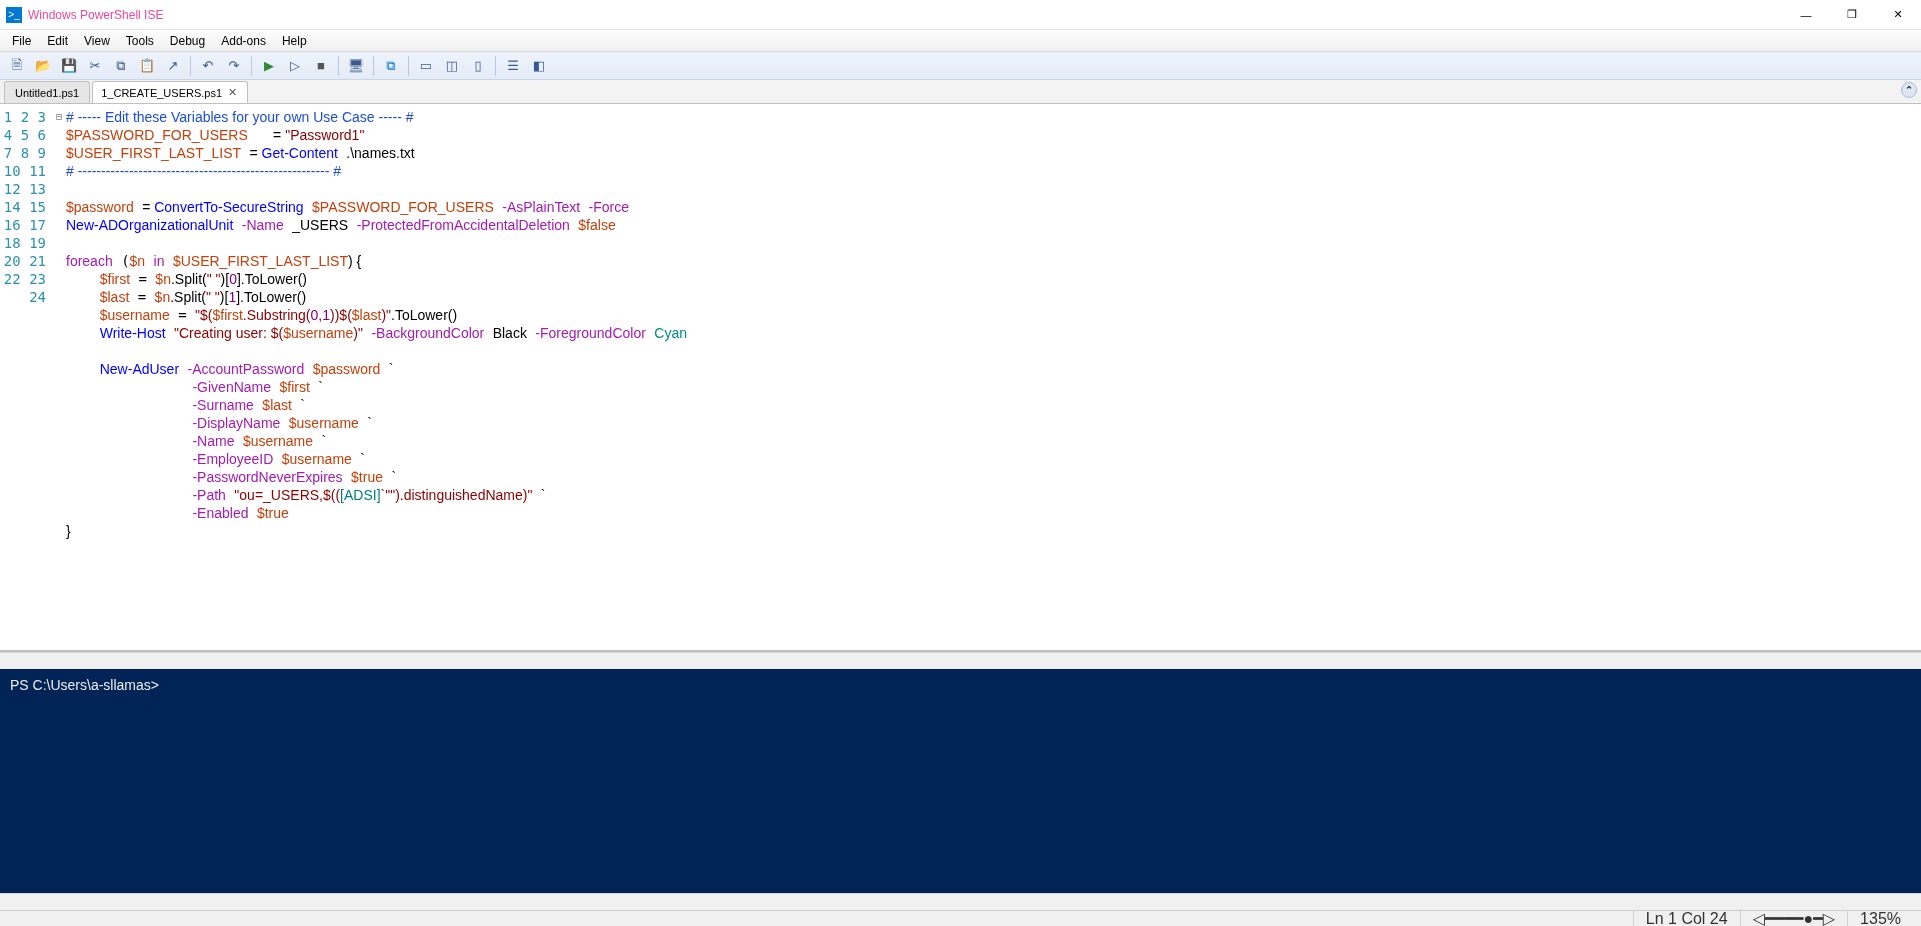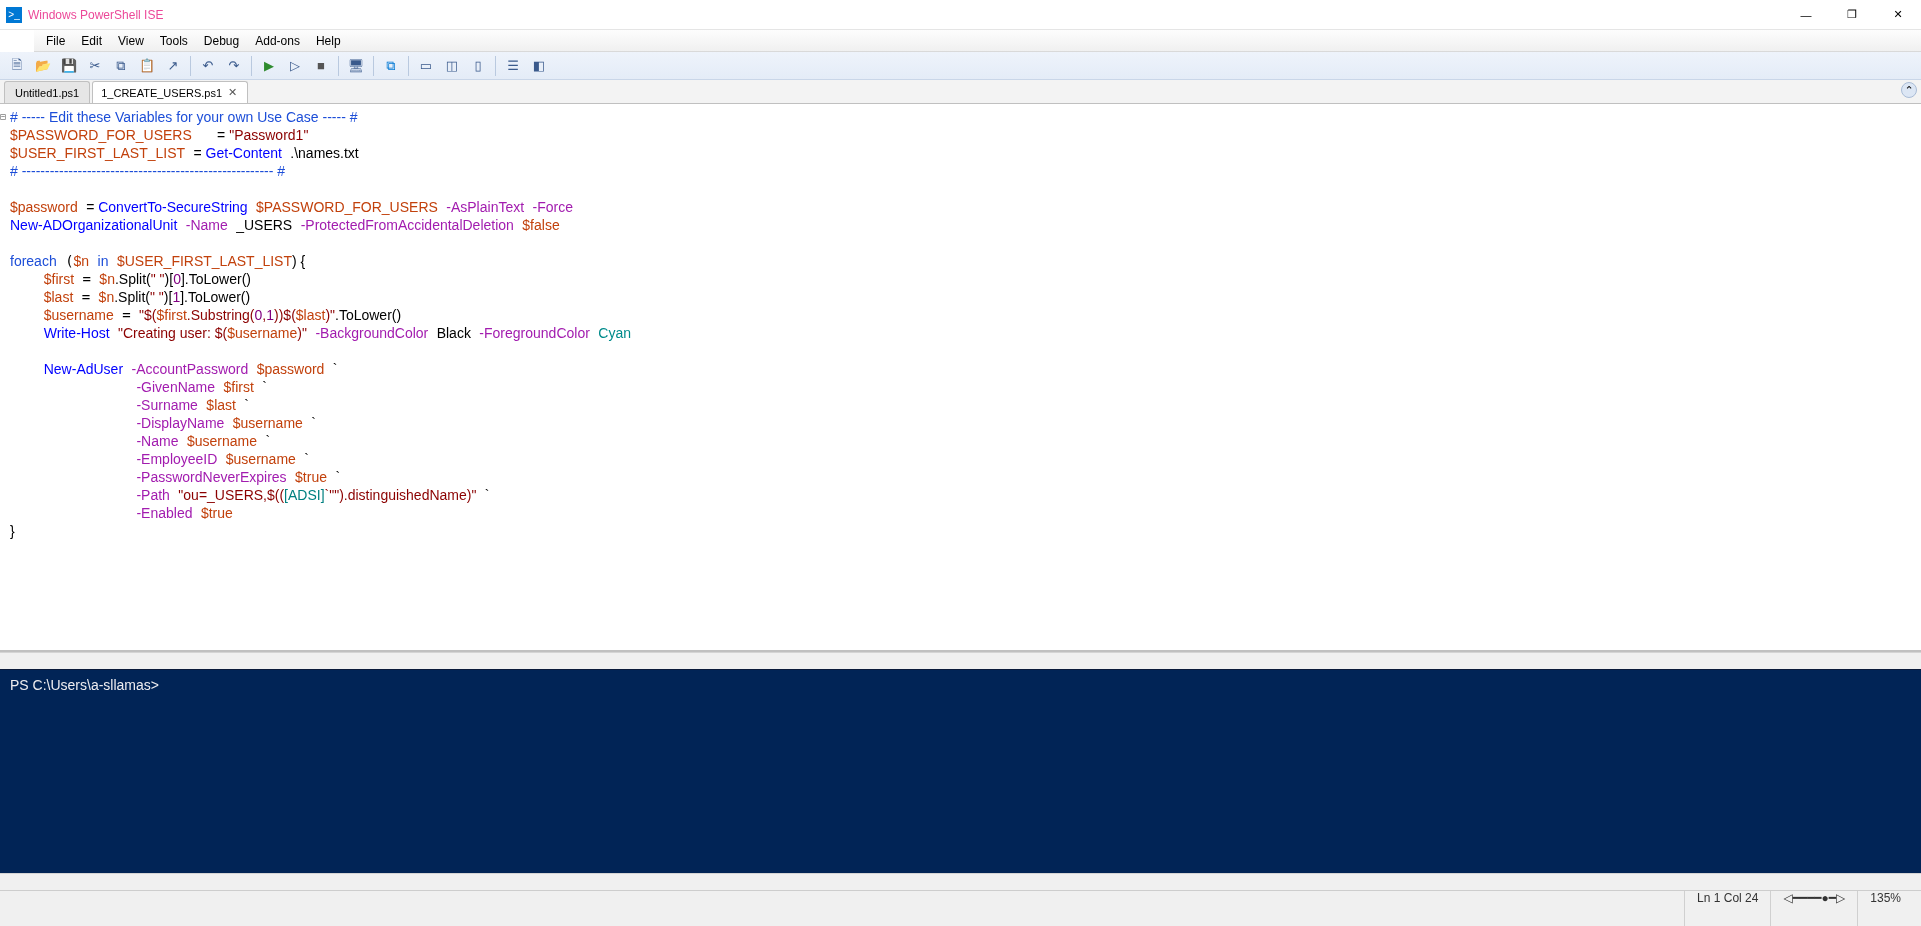--- a/index.html
+++ b/index.html
@@ -2,45 +2,45 @@
 <html><head>
 <meta charset="utf-8">
 <style>
 * { margin:0; padding:0; box-sizing:border-box; font-family:"Segoe UI",Tahoma,sans-serif; }
 body { width:1921px; height:926px; background:#fff; display:flex; flex-direction:column; overflow:hidden;}
 .titlebar { height:30px; background:#fff; display:flex; align-items:center; padding-left:6px; border-bottom:1px solid #e5e5e5;}
 .titlebar .app-icon { width:16px; height:16px; background:#0078d4; margin-right:6px; display:flex; align-items:center; justify-content:center; color:#fff; font-size:10px;}
 .titlebar .title { font-size:12px; color:#ec4899;}
 .titlebar .win-controls { margin-left:auto; display:flex;}
 .titlebar .win-btn { width:46px; height:30px; display:flex; align-items:center; justify-content:center; font-size:11px; color:#000; cursor:default;}
-.menubar { height:22px; background:linear-gradient(#fdfdfd,#f0f0f0); display:flex; align-items:center; padding-left:4px; font-size:12px; border-bottom:1px solid #d9d9d9;margin-left:34px;}
+.menubar { height:22px; background:linear-gradient(#fdfdfd,#f0f0f0); display:flex; align-items:center; padding-left:4px; font-size:12px; border-bottom:1px solid #d9d9d9;}
 .menubar .menu-item { padding:2px 8px; cursor:default;}
 .toolbar { height:28px; background:linear-gradient(#eef3fb,#e4ecf7); display:flex; align-items:center; padding-left:6px; gap:4px; border-bottom:1px solid #c9d6e8;}
 .toolbar .tb-btn { width:22px; height:22px; display:flex; align-items:center; justify-content:center; font-size:13px; color:#3a5a8c; cursor:default;}
 .toolbar .sep { width:1px; height:20px; background:#b9c9df; margin:0 2px;}
 .tabstrip { height:24px; background:#f3f3f3; display:flex; align-items:flex-end; border-bottom:1px solid #c0c0c0; padding-left:4px; position:relative;}
 .tabstrip .sr { position:absolute; right:4px; top:2px; width:16px;height:16px; font-size:11px; background:#dce6f4; border:1px solid #a9bcd6; border-radius:8px; display:flex;align-items:center;justify-content:center;}
 .tab { display:flex; align-items:center; height:22px; padding:0 10px; font-size:11px; border:1px solid #c0c0c0; border-bottom:none; background:#e6e6e6; margin-right:2px; border-radius:3px 3px 0 0; cursor:default;}
 .tab.active { background:#fff;padding-left:8px;}
 .tab .close { margin-left:6px; font-size:11px; color:#555;}
 .editor-wrap { flex:0 0 auto; height:548px; display:flex; background:#fff; border-bottom:2px solid #c0c0c0; position:relative;}
 .gutter { width:56px; text-align:right; padding-right:10px; font-family:Consolas,monospace; font-size:14px; color:#2b91af; line-height:18px; padding-top:4px; user-select:none;}
 .fold { width:10px; padding-top:4px; font-family:Consolas,monospace; font-size:10px; color:#808080; line-height:18px;}
 .code { flex:1; font-family:Consolas,monospace; font-size:14px; line-height:18px; white-space:pre; padding-top:4px; overflow:hidden; color:#000;}
 .console { flex:1; background:#012456; color:#eeedf0; font-family:Consolas,monospace; font-size:14px; padding:6px 10px; line-height:18px; white-space:pre; border-top:1px solid #0a1a3a;}
-.statusbar { height:36px; background:#f0f0f0; border-top:1px solid #cdcdcd; display:flex; font-size:12px; color:#333; padding:0 8px;}
+.statusbar { height:16px; background:#f0f0f0; border-top:1px solid #cdcdcd; display:flex; align-items:center; font-size:16px; color:#333; padding:0 8px;}
 .statusbar .spacer{flex:1;}
 .statusbar .cell{padding:0 12px; border-left:1px solid #d0d0d0;}
 
 .c-comment{color:#1d4ed8;}
 .c-var{color:#c2410c;}
 .c-string{color:#8b0000;}
 .c-cmdlet{color:#0000ff;}
 .c-param{color:#a21caf;}
-.c-keyword{color:#1d4ed8;}
+.c-keyword{color:#a21caf;}
 .c-number{color:#800080;}
 .c-type{color:#008080;}
 .c-black{color:#000;}
 .c-cyan{color:#008b8b;}
 
 .hscroll{height:17px;background:#f0f0f0;border-top:1px solid #d4d4d4;}
 </style>
 </head>
 <body>
 
@@ -97,20 +97,45 @@
       <span>Untitled1.ps1</span>
     </div>
     <div class="tab active">
       <span>1_CREATE_USERS.ps1</span>
       <span class="close">✕</span>
     </div>
     <div class="sr">⌃</div>
 </div>
 
 <div class="editor-wrap">
+  <div class="gutter" id="gutter">1
+2
+3
+4
+5
+6
+7
+8
+9
+10
+11
+12
+13
+14
+15
+16
+17
+18
+19
+20
+21
+22
+23
+24
+</div>
   <div class="fold" id="fold"> 
  
  
  
  
  
  
  
 ⊟
  

